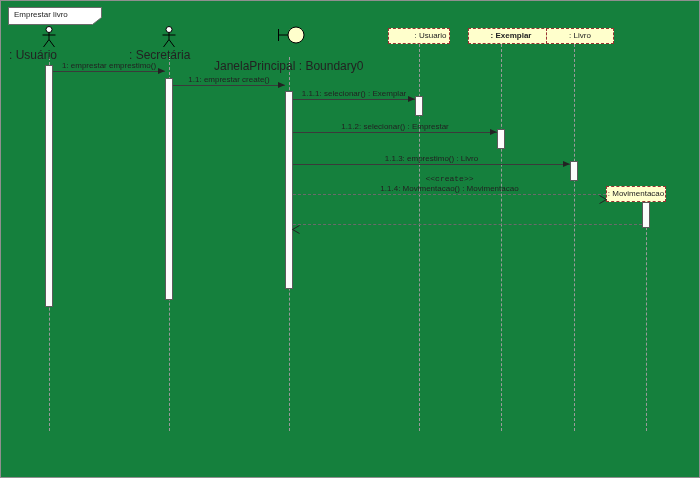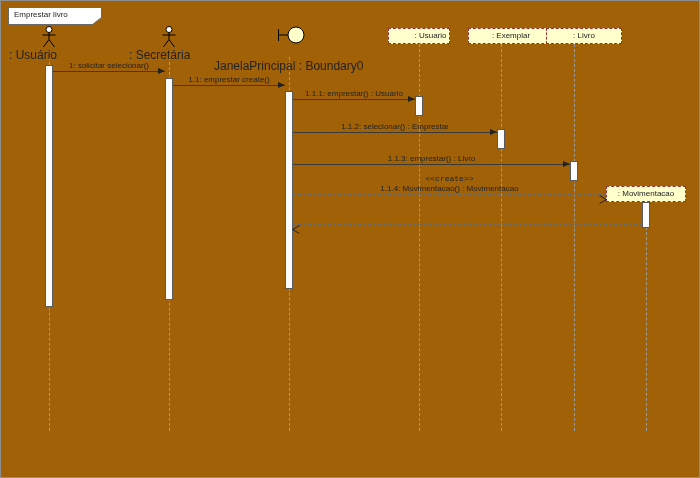--- a/index.html
+++ b/index.html
@@ -1,21 +1,21 @@
 <!DOCTYPE html>
 <html><head>
 <meta charset="utf-8">
 <style>
   * { margin:0; padding:0; box-sizing:border-box; }
   html,body { background:#fff; }
   body { font-family:"Liberation Sans","DejaVu Sans",sans-serif; }
 
   .canvas {
     position:relative; width:700px; height:478px;
-    background:#a16207; border:1px solid #8f8f8f; overflow:hidden;
+    background:#15803d; border:1px solid #8f8f8f; overflow:hidden;
   }
 
   
   .frame { position:absolute; left:7px; top:6px; width:94px; height:18px; }
   .frame svg { position:absolute; left:0; top:0; }
   .frame .frame-text { position:absolute; left:6px; top:3px; font-size:8px; color:#222; white-space:nowrap; }
 
   
   .lifeline { position:absolute; width:0; border-left:1px dashed #9a9a9a; }
 
@@ -92,59 +92,59 @@
   <div class="actor" style="left:276px; top:25px;">
     <svg width="28" height="18" viewBox="0 0 28 18">
       <line x1="1.5" y1="3" x2="1.5" y2="15" stroke="#000"></line>
       <line x1="1.5" y1="9" x2="11" y2="9" stroke="#000"></line>
       <circle cx="19" cy="9" r="8" fill="#ffffcc" stroke="#000"></circle>
     </svg>
   </div>
   <div class="head-label" style="left:213px; width:150px; top:46px;margin-top:12px;">JanelaPrincipal : Boundary0</div>
 
   <div class="obj-box" style="left:387px; top:27px; width:62px;padding-left:23px;">: Usuario</div>
-  <div class="obj-box" style="left:467px; top:27px; width:86px;">: Exemplar</div>
-  <div class="obj-box" style="left:545px; top:27px; width:76px;">: Livro</div>
+  <div class="obj-box" style="left:467px; top:27px; width:86px;font-weight:bold;">: Exemplar</div>
+  <div class="obj-box" style="left:545px; top:27px; width:68px;">: Livro</div>
 
-  <div class="obj-box" style="left:605px; top:185px; width:80px;">: Movimentacao</div>
+  <div class="obj-box" style="left:605px; top:185px; width:60px;">: Movimentacao</div>
 
   <div class="activation" style="left:44px;  top:64px;  height:242px;"></div>
   <div class="activation" style="left:164px; top:77px;  height:222px;"></div>
   <div class="activation" style="left:284px; top:90px;  height:198px;"></div>
   <div class="activation" style="left:414px; top:95px;  height:20px;"></div>
   <div class="activation" style="left:496px; top:128px; height:20px;"></div>
   <div class="activation" style="left:569px; top:160px; height:20px;"></div>
   <div class="activation" style="left:641px; top:201px; height:26px;"></div>
 
   <div class="message" style="left:52px; top:70px; width:112px;">
-    <div class="msg-label">1: solicitar selecionar()</div>
+    <div class="msg-label">1: emprestar emprestimo()</div>
     <div class="msg-line"></div>
     <div class="arrow-solid-right"></div>
   </div>
 
   <div class="message" style="left:172px; top:84px; width:112px;">
     <div class="msg-label">1.1: emprestar create()</div>
     <div class="msg-line"></div>
     <div class="arrow-solid-right"></div>
   </div>
 
   <div class="message" style="left:292px; top:98px; width:122px;">
-    <div class="msg-label">1.1.1: emprestar() : Usuario</div>
+    <div class="msg-label">1.1.1: selecionar() : Exemplar</div>
     <div class="msg-line"></div>
     <div class="arrow-solid-right"></div>
   </div>
 
   <div class="message" style="left:292px; top:131px; width:204px;">
     <div class="msg-label">1.1.2: selecionar() : Emprestar</div>
     <div class="msg-line"></div>
     <div class="arrow-solid-right"></div>
   </div>
 
   <div class="message" style="left:292px; top:163px; width:277px;">
-    <div class="msg-label">1.1.3: emprestar() : Livro</div>
+    <div class="msg-label">1.1.3: emprestimo() : Livro</div>
     <div class="msg-line"></div>
     <div class="arrow-solid-right"></div>
   </div>
 
   <div class="message" style="left:292px; top:193px; width:313px;">
     <div class="msg-label stereo">&lt;&lt;create&gt;&gt;</div>
     <div class="msg-label">1.1.4: Movimentacao() : Movimentacao</div>
     <div class="msg-line dashed"></div>
     <div class="arrow-open right">
       <svg width="8" height="9" viewBox="0 0 8 9">

